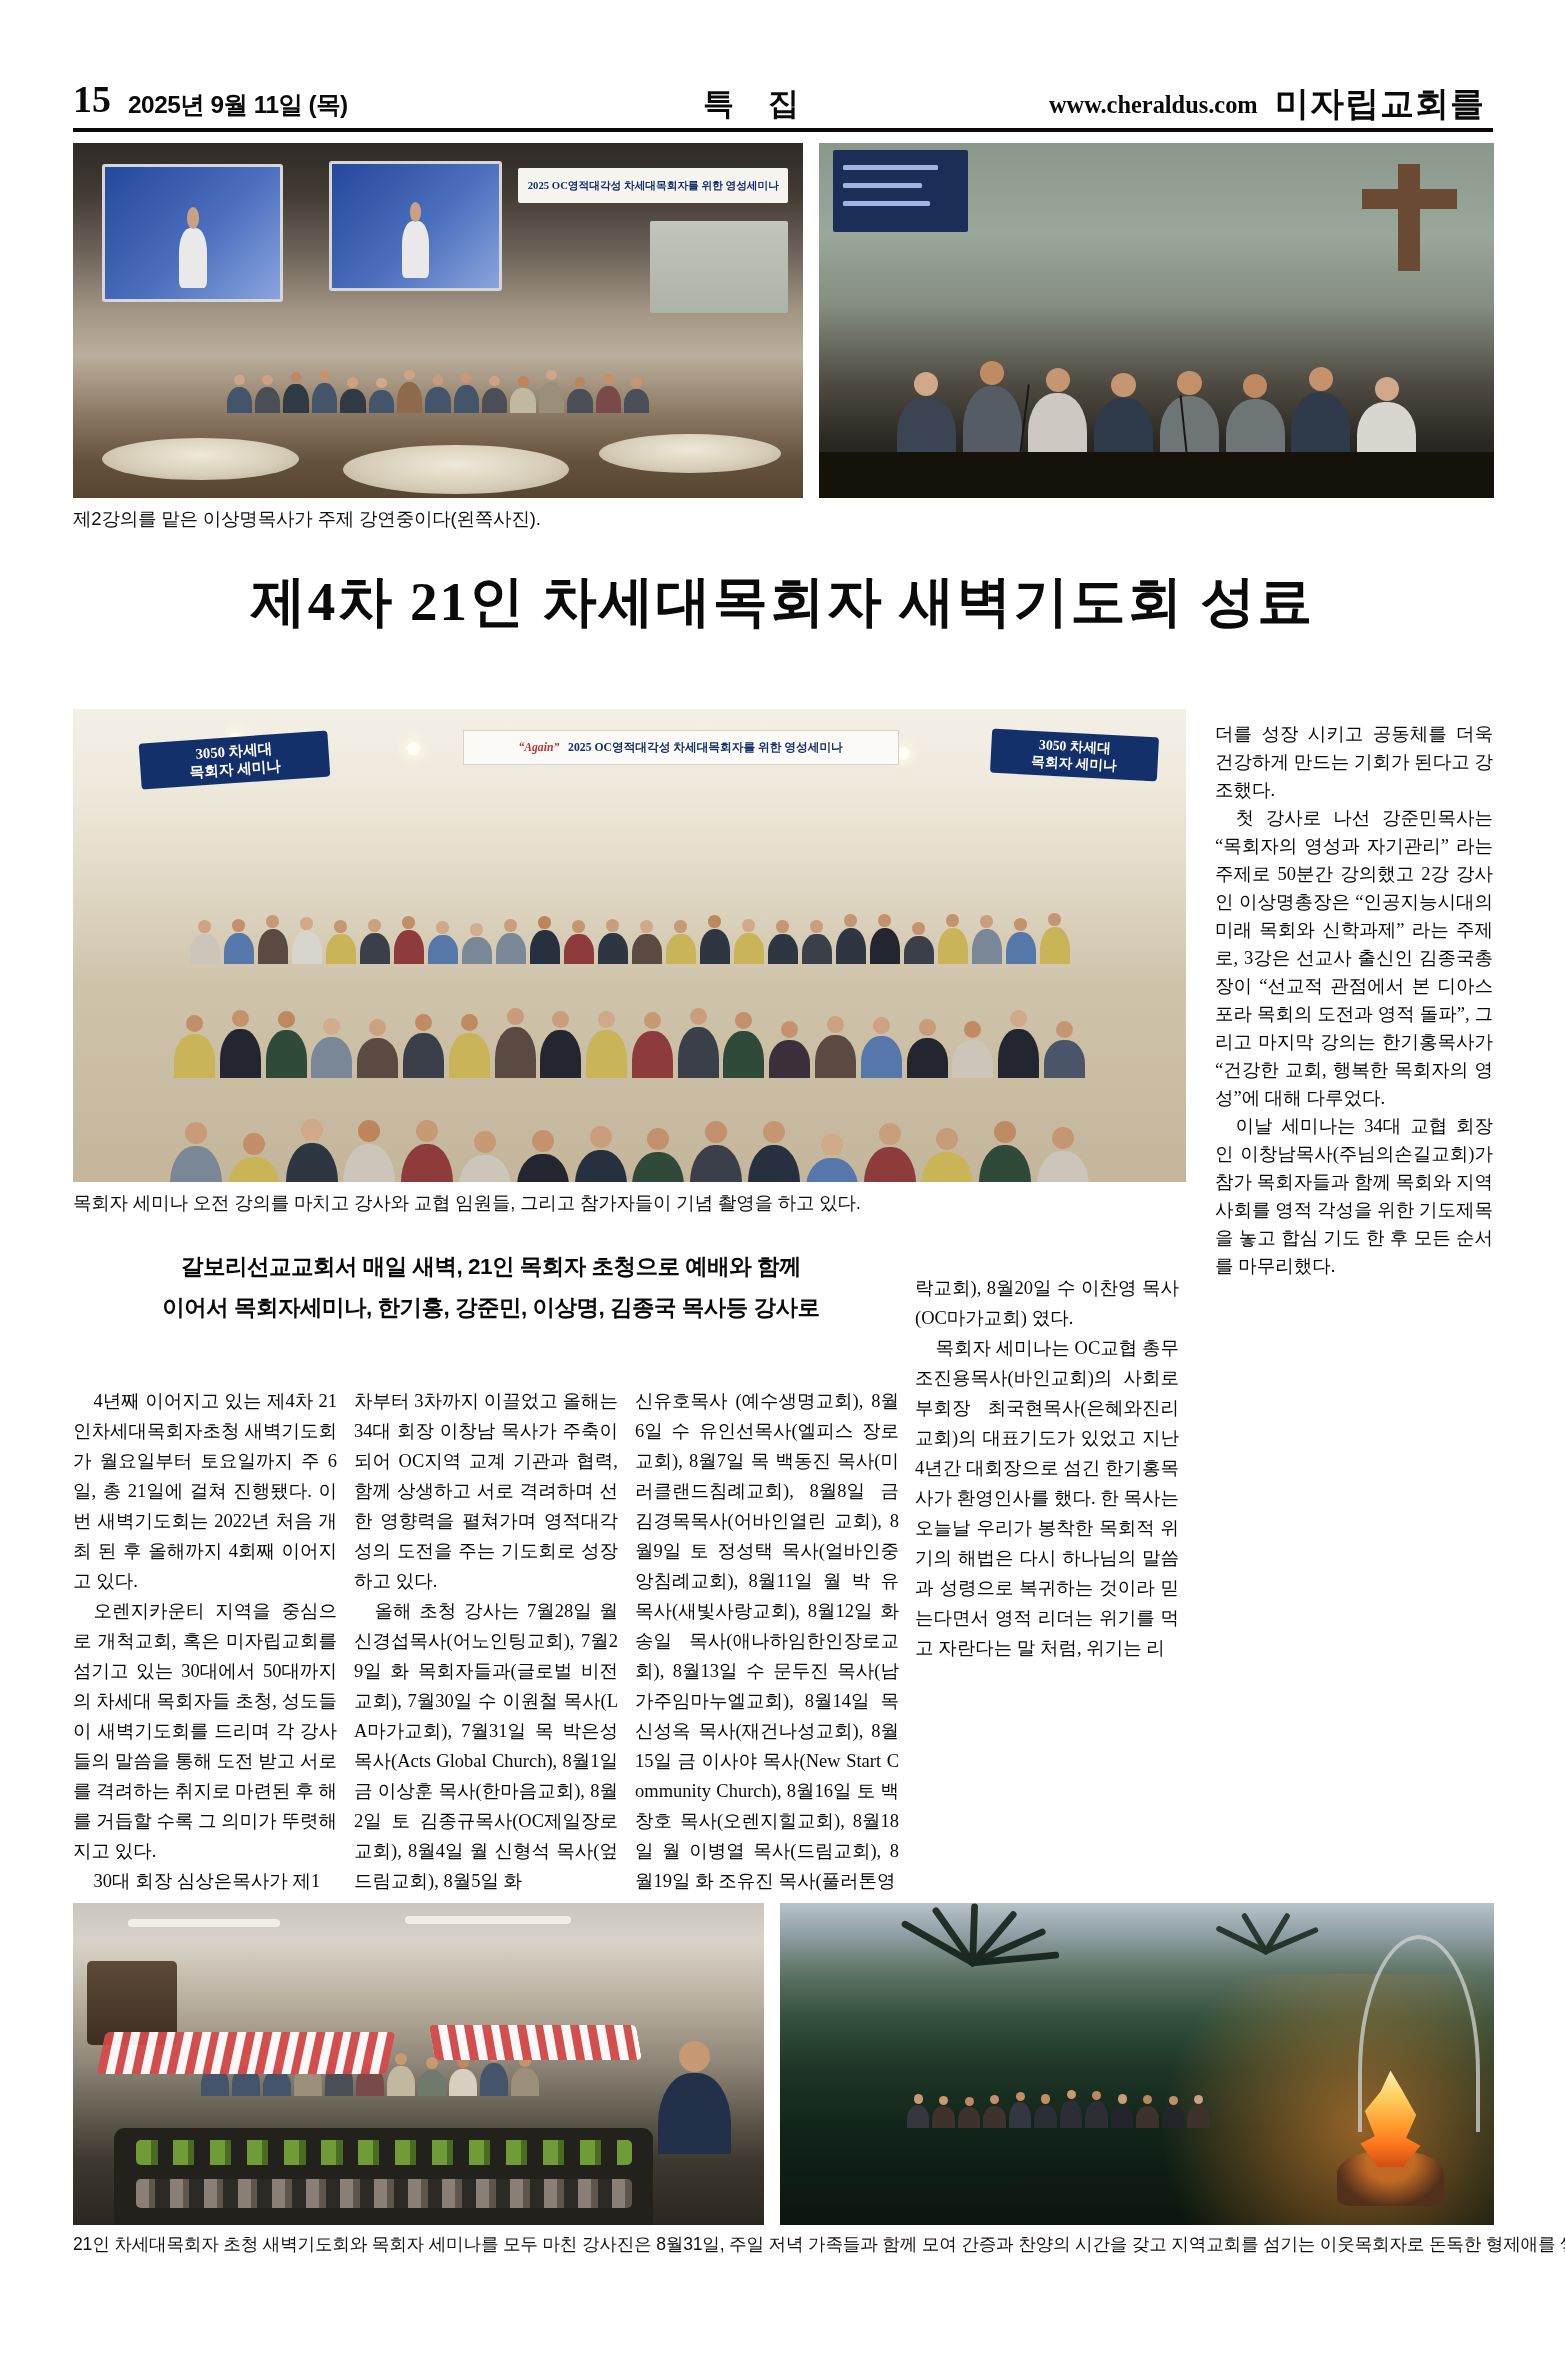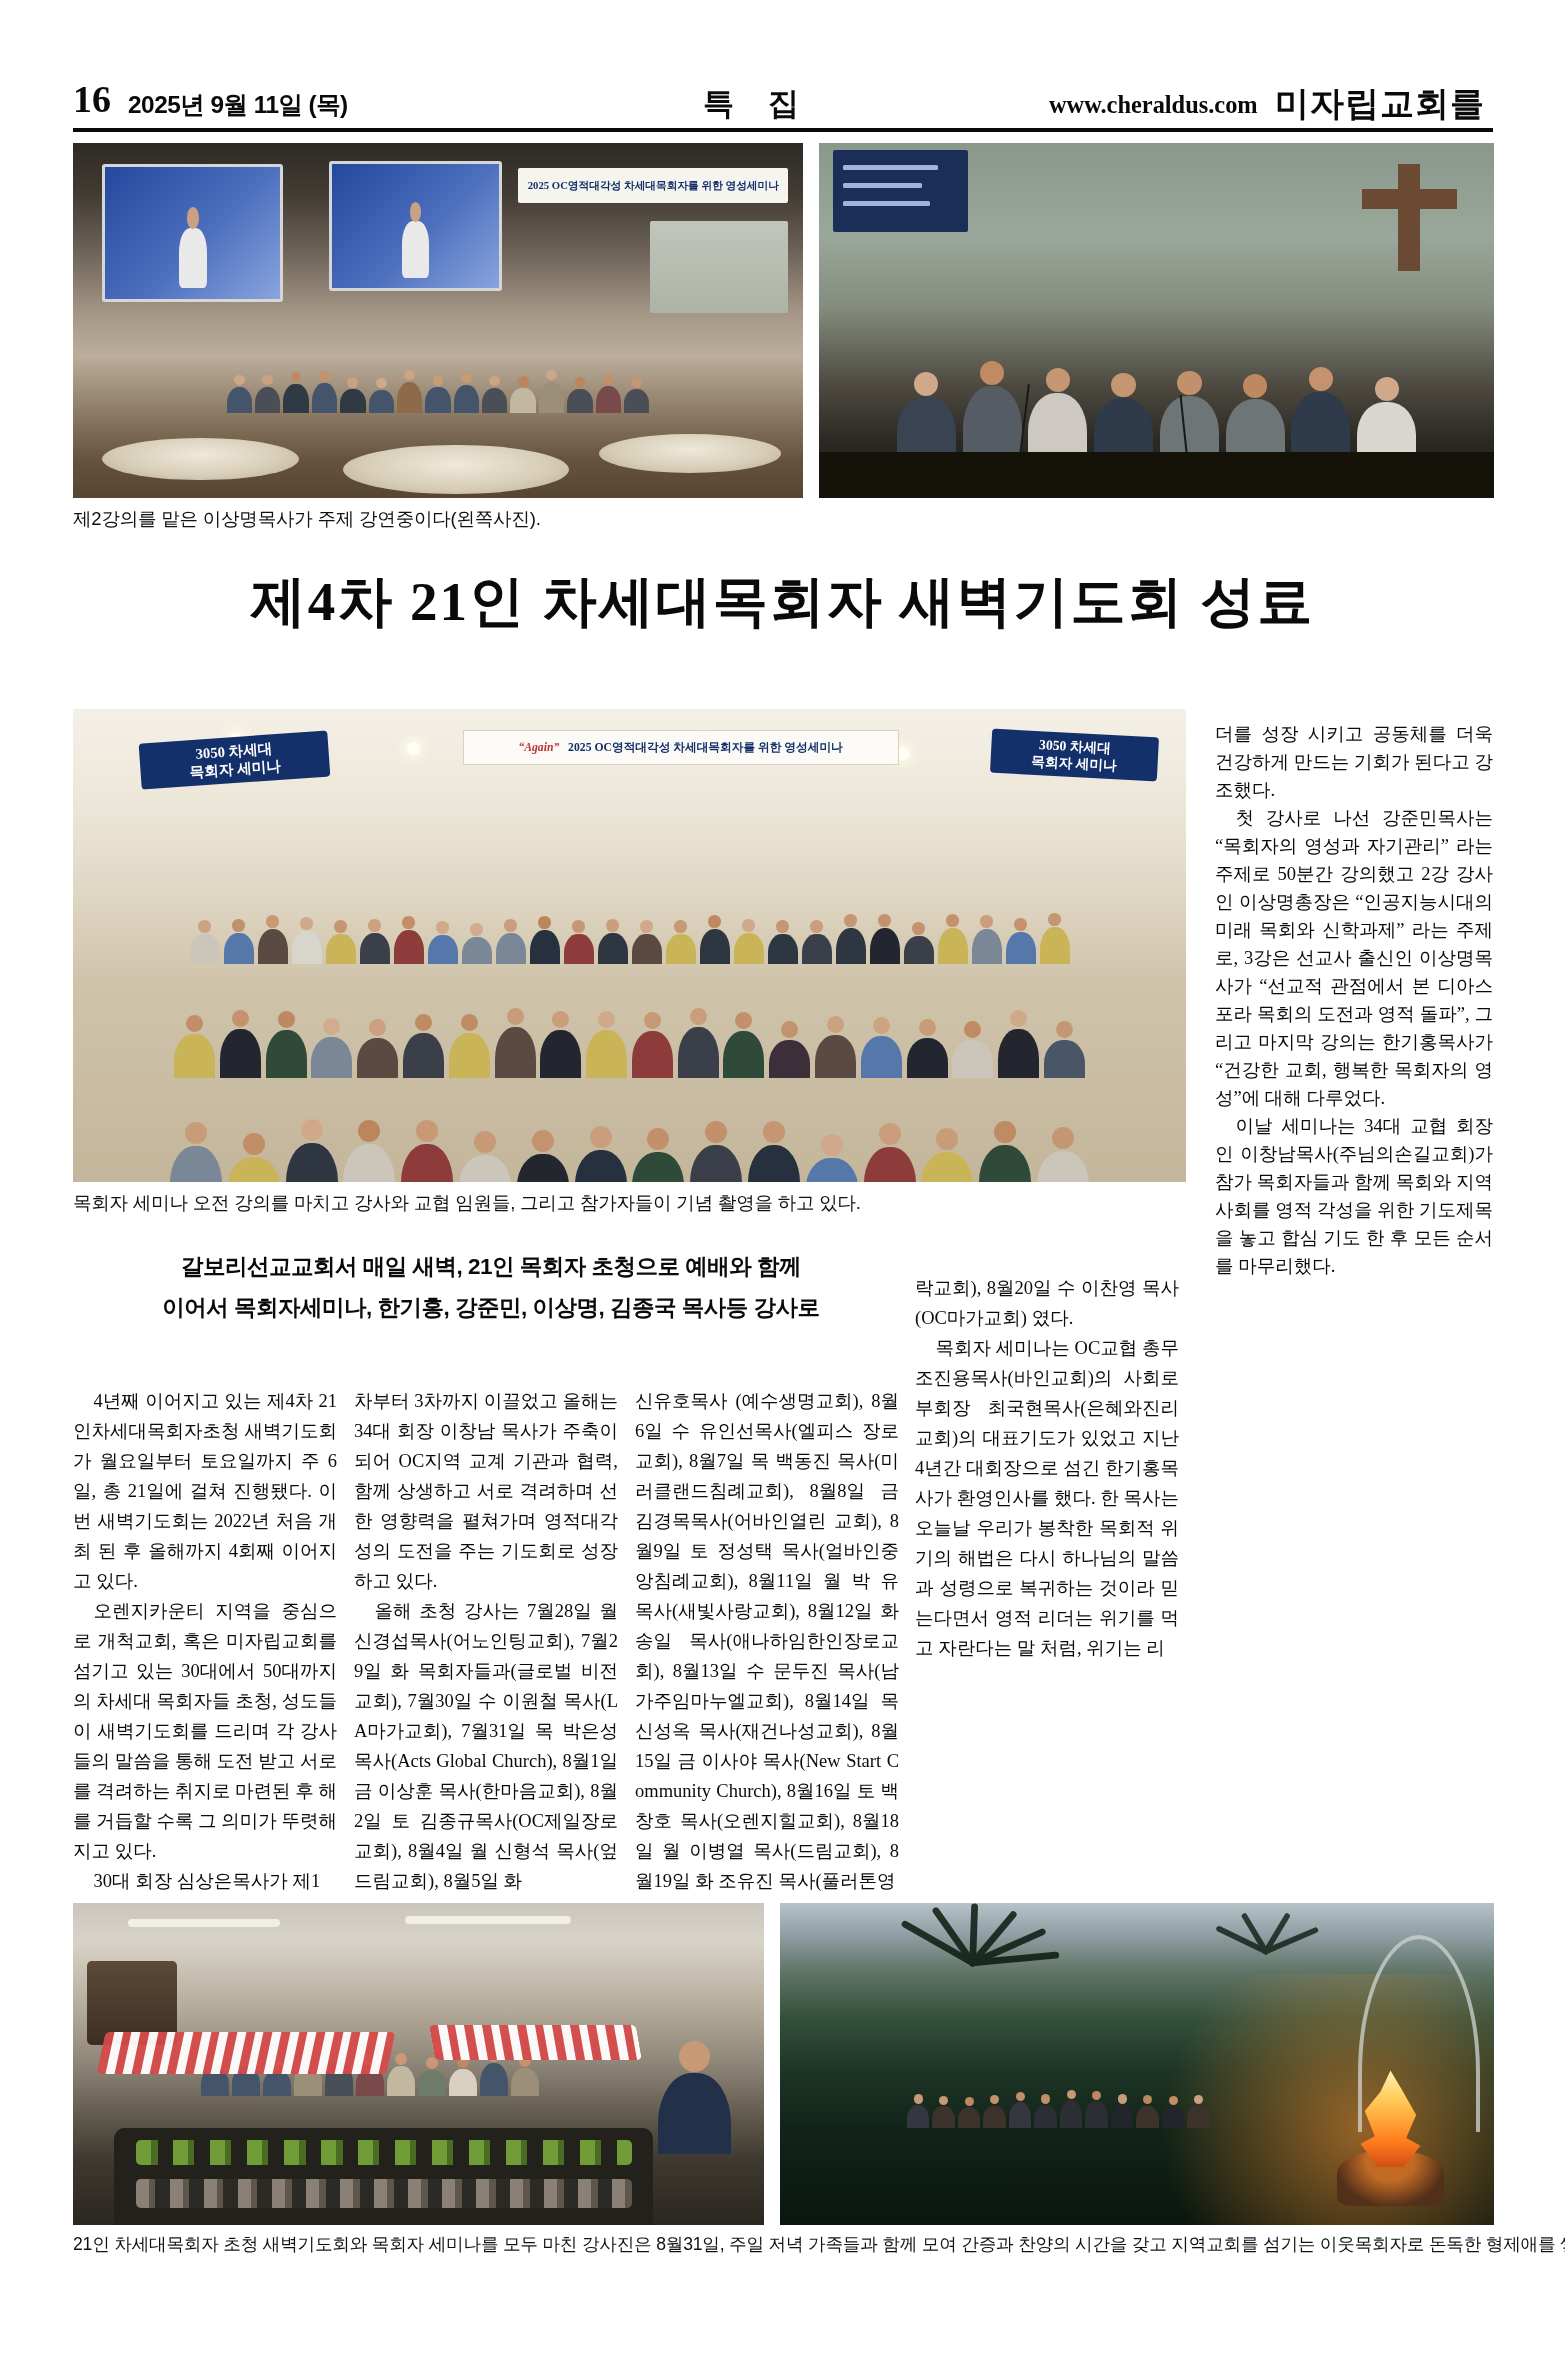--- a/index.html
+++ b/index.html
@@ -85,21 +85,21 @@
 
   
   .col{position:absolute;overflow:hidden;font-size:18.5px;line-height:30px;}
   .col5{line-height:28px;}
   .para{margin:0;text-align:justify;word-break:break-all;}
   .ind{text-indent:20.5px;}
 </style>
 </head>
 <body>
 
-<div class="abs pgno serif">16</div>
+<div class="abs pgno serif">15</div>
 <div class="abs pgdate sans">2025년 9월 11일 (목)</div>
 <div class="abs section sans">특 집</div>
 <div class="abs site serif">www.cheraldus.com</div>
 <div class="abs masthead sans">미자립교회를</div>
 <div class="abs rule"></div>
 
 <div class="photo ph-tl">
   <div class="scr" style="left:4%;top:6%;width:24%;height:37%;">
       <i class="fig"></i>
     </div>
@@ -427,21 +427,21 @@
   </div>
 <div class="col serif" style="left:635px;top:1386px;width:264px;height:505px;">
     <p class="para">신유호목사 (예수생명교회), 8월6일 수 유인선목사(엘피스 장로교회), 8월7일 목 백동진 목사(미러클랜드침례교회), 8월8일 금 김경목목사(어바인열린 교회), 8월9일 토 정성택 목사(얼바인중앙침례교회), 8월11일 월 박 유 목사(새빛사랑교회), 8월12일 화 송일 목사(애나하임한인장로교회), 8월13일 수 문두진 목사(남가주임마누엘교회), 8월14일 목 신성옥 목사(재건나성교회), 8월15일 금 이사야 목사(New Start Community Church), 8월16일 토 백창호 목사(오렌지힐교회), 8월18일 월 이병열 목사(드림교회), 8월19일 화 조유진 목사(풀러톤영</p>
   </div>
 <div class="col serif" style="left:915px;top:1273px;width:264px;height:626px;">
     <p class="para">락교회), 8월20일 수 이찬영 목사(OC마가교회) 였다.</p>
     <p class="para ind">목회자 세미나는 OC교협 총무 조진용목사(바인교회)의 사회로 부회장 최국현목사(은혜와진리교회)의 대표기도가 있었고 지난 4년간 대회장으로 섬긴 한기홍목사가 환영인사를 했다. 한 목사는 오늘날 우리가 봉착한 목회적 위기의 해법은 다시 하나님의 말씀과 성령으로 복귀하는 것이라 믿는다면서 영적 리더는 위기를 먹고 자란다는 말 처럼, 위기는 리</p>
   </div>
 <div class="col col5 serif" style="left:1215px;top:720px;width:278px;height:1172px;">
     <p class="para">더를 성장 시키고 공동체를 더욱 건강하게 만드는 기회가 된다고 강조했다.</p>
-    <p class="para ind">첫 강사로 나선 강준민목사는 “목회자의 영성과 자기관리” 라는 주제로 50분간 강의했고 2강 강사인 이상명총장은 “인공지능시대의 미래 목회와 신학과제” 라는 주제로, 3강은 선교사 출신인 이상명목사가 “선교적 관점에서 본 디아스포라 목회의 도전과 영적 돌파”, 그리고 마지막 강의는 한기홍목사가 “건강한 교회, 행복한 목회자의 영성”에 대해 다루었다.</p>
+    <p class="para ind">첫 강사로 나선 강준민목사는 “목회자의 영성과 자기관리” 라는 주제로 50분간 강의했고 2강 강사인 이상명총장은 “인공지능시대의 미래 목회와 신학과제” 라는 주제로, 3강은 선교사 출신인 김종국총장이 “선교적 관점에서 본 디아스포라 목회의 도전과 영적 돌파”, 그리고 마지막 강의는 한기홍목사가 “건강한 교회, 행복한 목회자의 영성”에 대해 다루었다.</p>
     <p class="para ind">이날 세미나는 34대 교협 회장인 이창남목사(주님의손길교회)가 참가 목회자들과 함께 목회와 지역사회를 영적 각성을 위한 기도제목을 놓고 합심 기도 한 후 모든 순서를 마무리했다.</p>
   </div>
 
 <div class="photo ph-bl">
   <div class="lightbar" style="left:8%;top:5%;width:22%;"></div>
   <div class="lightbar" style="left:48%;top:4%;width:24%;"></div>
   <div class="chairs" style="left:2%;top:18%;width:13%;height:26%;"></div>
   <div class="crowd" style="left:0;right:14%;bottom:40%;"><span class="person" style="margin:0 1.5px">
         <span class="p-head" style="width:11.7px;height:11.7px;background:hsl(26,42%,58%)"></span>
         <span class="p-body" style="width:28px;height:29px;background:#44546a"></span>

